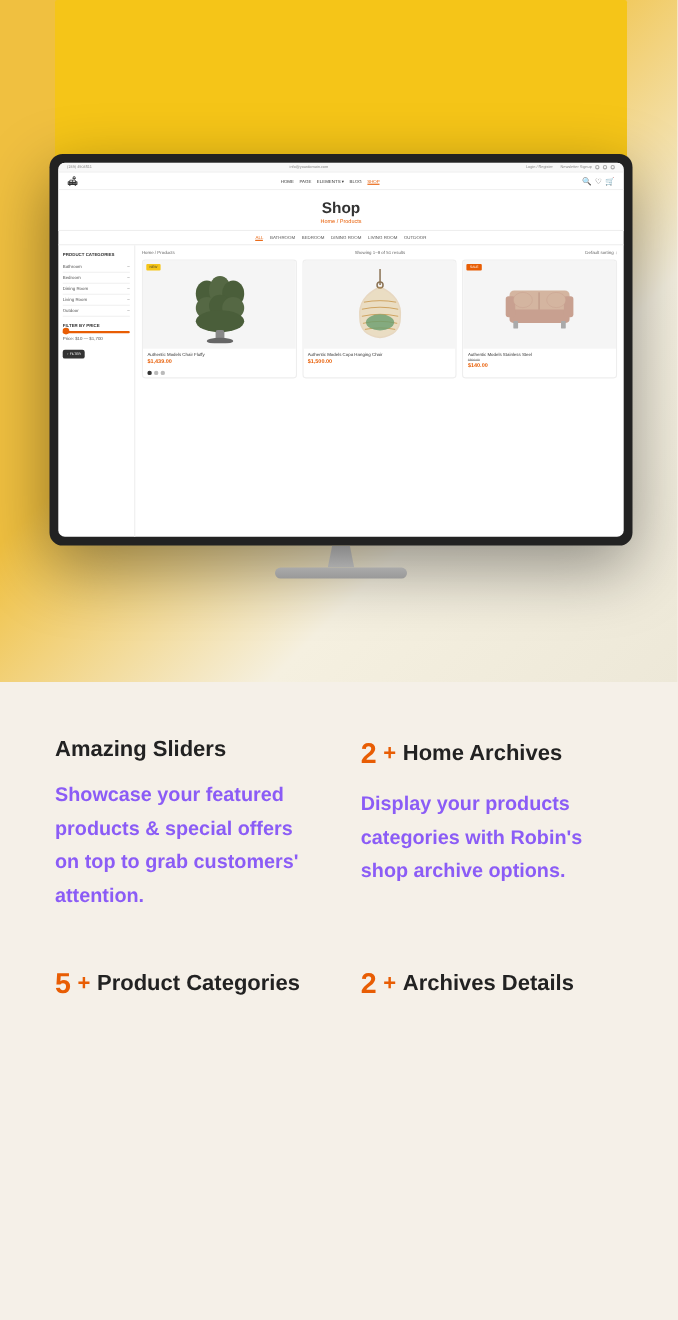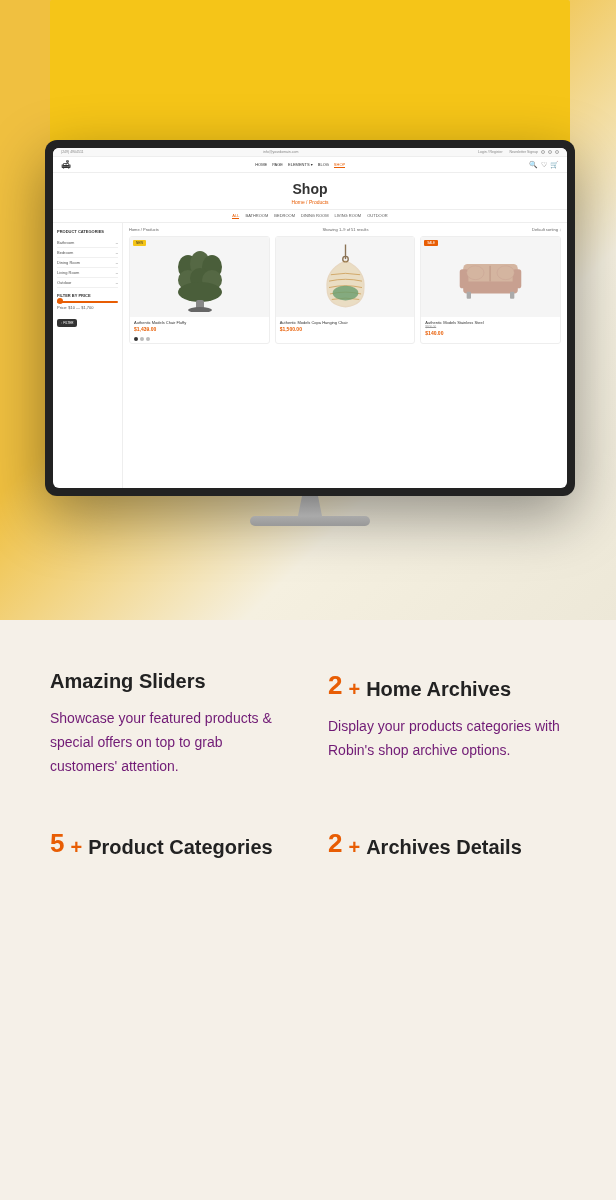--- a/index.html
+++ b/index.html
@@ -312,40 +312,41 @@
       display: flex;
       flex-direction: column;
     }
 
     .feature-title {
       font-size: 20px;
       font-weight: 700;
       color: #222;
       margin-bottom: 14px;
       display: flex;
-      align-items: flex-end;
+      align-items: center;
       gap: 6px;
     }
 
     .feature-number {
       font-size: 26px;
       font-weight: 900;
       color: #e85d04;
     }
 
     .feature-plus {
       font-size: 20px;
       font-weight: 900;
       color: #e85d04;
     }
 
     .feature-desc {
-      font-size: 14px;
-      color: #701a75;
+      font-size: 18px;
+      color: #8b5cf6;
       line-height: 1.7;
+      font-weight: bold;
     }
 
     
     .screen-topbar {
       background: #f8f8f8;
       padding: 2px 8px;
       display: flex;
       justify-content: space-between;
       font-size: 3.5px;
       color: #888;

